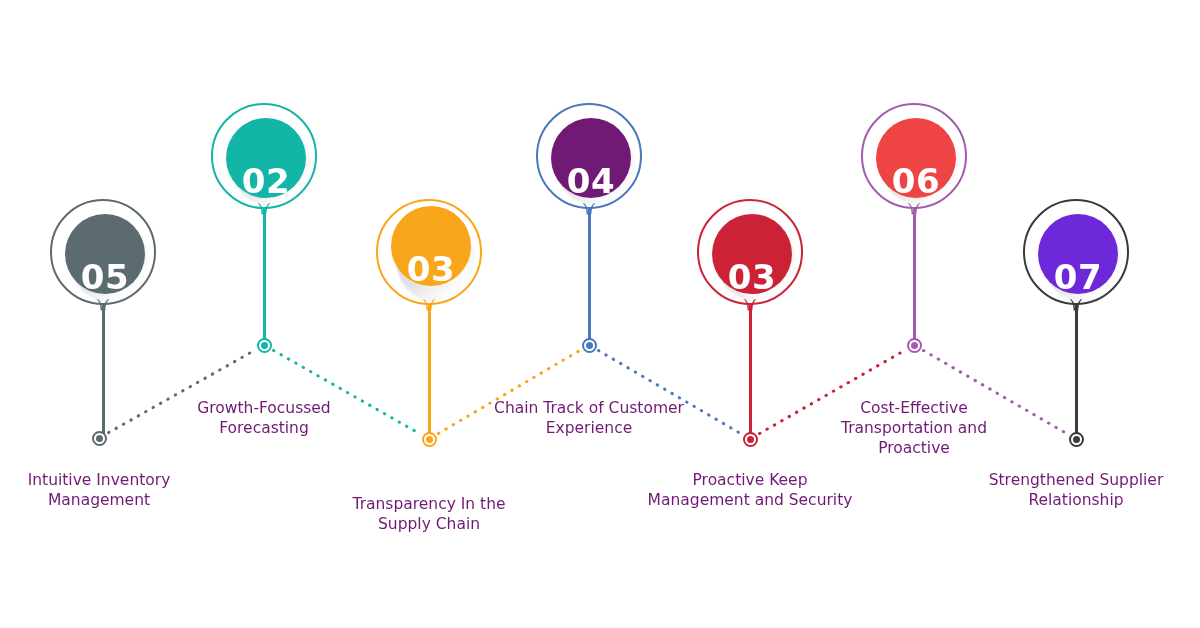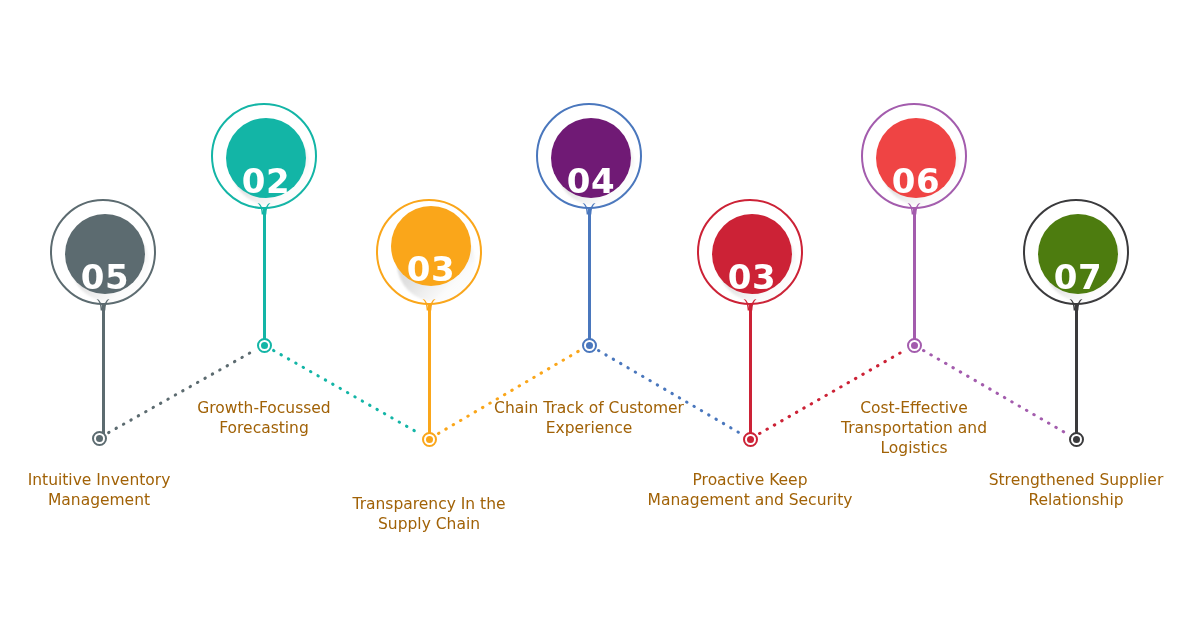--- a/index.html
+++ b/index.html
@@ -88,21 +88,21 @@
     width: 7px;
     height: 7px;
     margin-left: -3.5px;
     margin-top: -3.5px;
     border-radius: 50%;
   }
   
   .caption {
     position: absolute;
     text-align: center;
-    color: #a16207;
+    color: #701a75;
     font-family: "DejaVu Sans", sans-serif;
     font-size: 15.5px;
     line-height: 20px;
     white-space: pre-line;
   }
 </style>
 </head>
 <body>
 
 <div id="infographic">
@@ -211,27 +211,27 @@
           </div>
         </div>
         <div class="tip" style="left: 907px; top: 203px;"><svg width="14" height="14" viewBox="0 0 14 14">
             <path d="M0.5,0 C3,0 5.6,3.2 6.0,9.5 L8.0,9.5 C8.4,3.2 11,0 13.5,0 C10.5,2.2 9.6,6.2 9.3,11.5 L4.7,11.5 C4.4,6.2 3.5,2.2 0.5,0 Z" fill="#a35cad"></path>
           </svg></div>
         <div class="node-dot" style="left: 906.5px; top: 337.5px; border: 2px solid rgb(163, 92, 173);">
           <div class="node-dot-core" style="background: rgb(163, 92, 173);"></div>
         </div>
         <div class="caption" style="width: 250px; left: 789px; top: 398px;">Cost-Effective
 Transportation and
-Logistics</div>
+Proactive</div>
       </div>
       <div class="step">
         <div class="stem" style="left: 1074.5px; top: 301px; height: 138px; background: rgb(58, 58, 60);"></div>
         <div class="marker" style="left: 1023px; top: 199px; width: 106px; height: 106px; border: 2px solid rgb(58, 58, 60);">
           <div class="marker-shadow" style="left: 19px; top: 23px; width: 78px; height: 78px;"></div>
-          <div class="marker-inner" style="left: 13px; top: 13px; width: 80px; height: 80px; background: #4d7c0f;">
+          <div class="marker-inner" style="left: 13px; top: 13px; width: 80px; height: 80px; background: #6d28d9;">
             <span class="marker-num">07</span>
           </div>
         </div>
         <div class="tip" style="left: 1069px; top: 299px;"><svg width="14" height="14" viewBox="0 0 14 14">
             <path d="M0.5,0 C3,0 5.6,3.2 6.0,9.5 L8.0,9.5 C8.4,3.2 11,0 13.5,0 C10.5,2.2 9.6,6.2 9.3,11.5 L4.7,11.5 C4.4,6.2 3.5,2.2 0.5,0 Z" fill="#3a3a3c"></path>
           </svg></div>
         <div class="node-dot" style="left: 1068.5px; top: 431.5px; border: 2px solid rgb(58, 58, 60);">
           <div class="node-dot-core" style="background: rgb(58, 58, 60);"></div>
         </div>
         <div class="caption" style="width: 260px; left: 946px; top: 470px;">Strengthened Supplier

